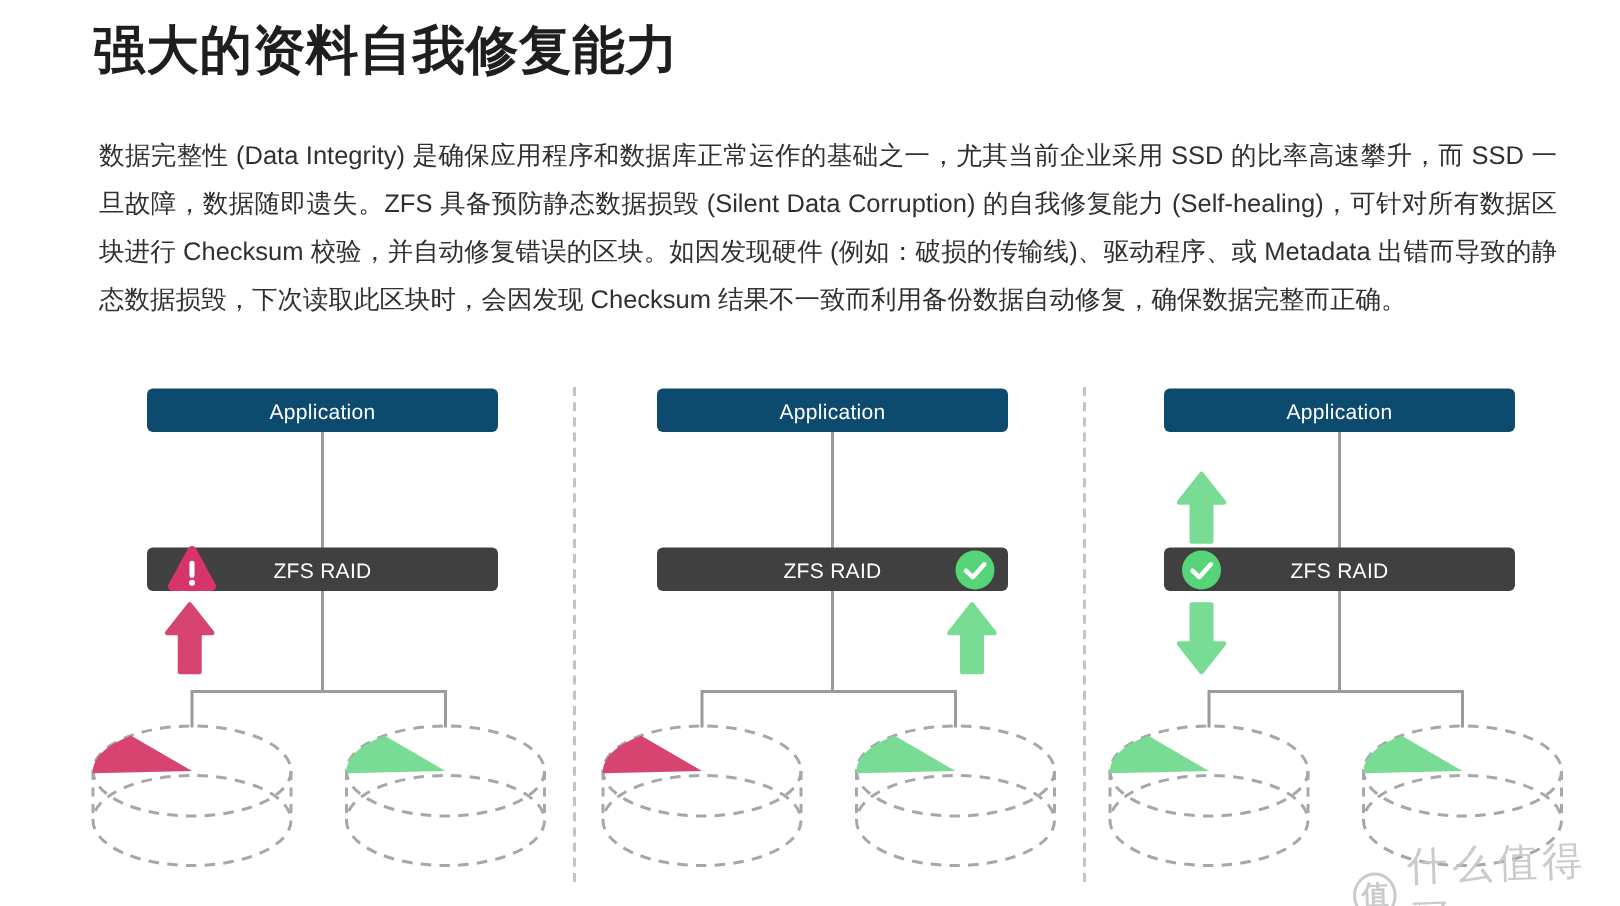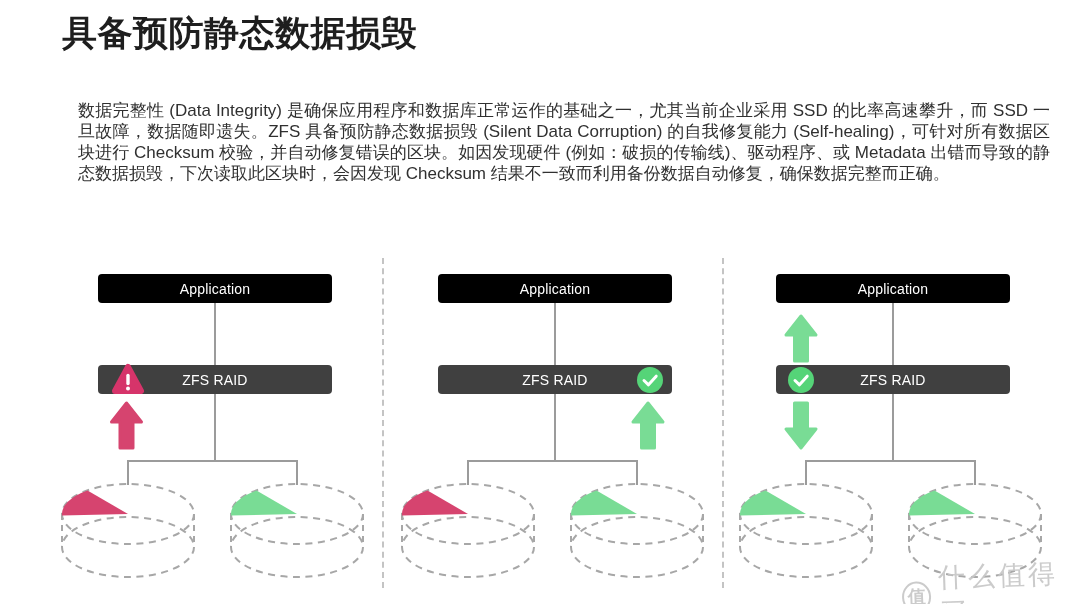--- a/index.html
+++ b/index.html
@@ -6,32 +6,32 @@
   body{
     width:1080px;height:604px;position:relative;overflow:hidden;
     background:#ffffff;
     font-family:"Liberation Sans","DejaVu Sans",sans-serif;
   }
   .page-title{
     position:absolute;left:62px;top:10px;margin:0;
     font-size:35px;font-weight:800;color:#1e1e1e;letter-spacing:0.5px;
   }
   .intro{
-    position:absolute;left:62px;top:84px;width:972px;margin:16px;
-    font-size:17px;line-height:21px;color:#303030;
+    position:absolute;left:62px;top:84px;width:972px;margin:4px;
+    font-size:17px;line-height:32px;color:#303030;
     text-align:justify;
   }
   .diagram{position:absolute;top:252px;width:340px;height:352px;}
   .diagram .bg{position:absolute;left:0;top:0;z-index:1;}
   .node-box{
     position:absolute;left:53px;width:234px;height:29px;z-index:2;
     border-radius:4px;display:flex;align-items:center;justify-content:center;
     color:#ffffff;font-size:14px;letter-spacing:0.2px;
   }
-  .app-box{top:22px;background:#000000;}
+  .app-box{top:7px;background:#0c4a6e;}
   .raid-box{top:113px;background:#404040;}
   .status-icon{position:absolute;z-index:3;}
   .col-divider{
     position:absolute;top:258px;height:330px;width:0;
     border-left:2px dashed #c4c4c4;
   }
   .watermark{
     position:absolute;left:902px;top:558px;z-index:4;
     display:flex;align-items:center;gap:7px;
     color:#c6c6c6;opacity:0.9;transform:rotate(-2deg);
@@ -39,21 +39,21 @@
   .wm-badge{
     width:27px;height:27px;border:2.5px solid currentColor;border-radius:50%;
     display:flex;align-items:center;justify-content:center;
     font-size:18px;font-weight:700;
   }
   .wm-text{font-size:27px;font-weight:500;letter-spacing:3px;}
 </style>
 </head>
 <body>
 
-<h1 class="page-title">具备预防静态数据损毁</h1>
+<h1 class="page-title">强大的资料自我修复能力</h1>
 <p class="intro">数据完整性 (Data Integrity) 是确保应用程序和数据库正常运作的基础之一，尤其当前企业采用 SSD 的比率高速攀升，而 SSD 一旦故障，数据随即遗失。ZFS 具备预防静态数据损毁 (Silent Data Corruption) 的自我修复能力 (Self-healing)，可针对所有数据区块进行 Checksum 校验，并自动修复错误的区块。如因发现硬件 (例如：破损的传输线)、驱动程序、或 Metadata 出错而导致的静态数据损毁，下次读取此区块时，会因发现 Checksum 结果不一致而利用备份数据自动修复，确保数据完整而正确。</p>
 
 <div class="diagram" style="left:45px">
   <svg class="bg" width="340" height="352" viewBox="0 0 340 352">
     <g stroke="#9B9B9B" stroke-width="2" fill="none">
       <line x1="170" y1="35" x2="170" y2="209"></line>
       <polyline points="83,233 83,209 252,209 252,233"></polyline>
     </g>
     <g stroke="#A7A7A7" stroke-width="2" fill="none">
       <ellipse cx="83" cy="262" rx="66" ry="30" stroke-dasharray="7 5.5"></ellipse>

